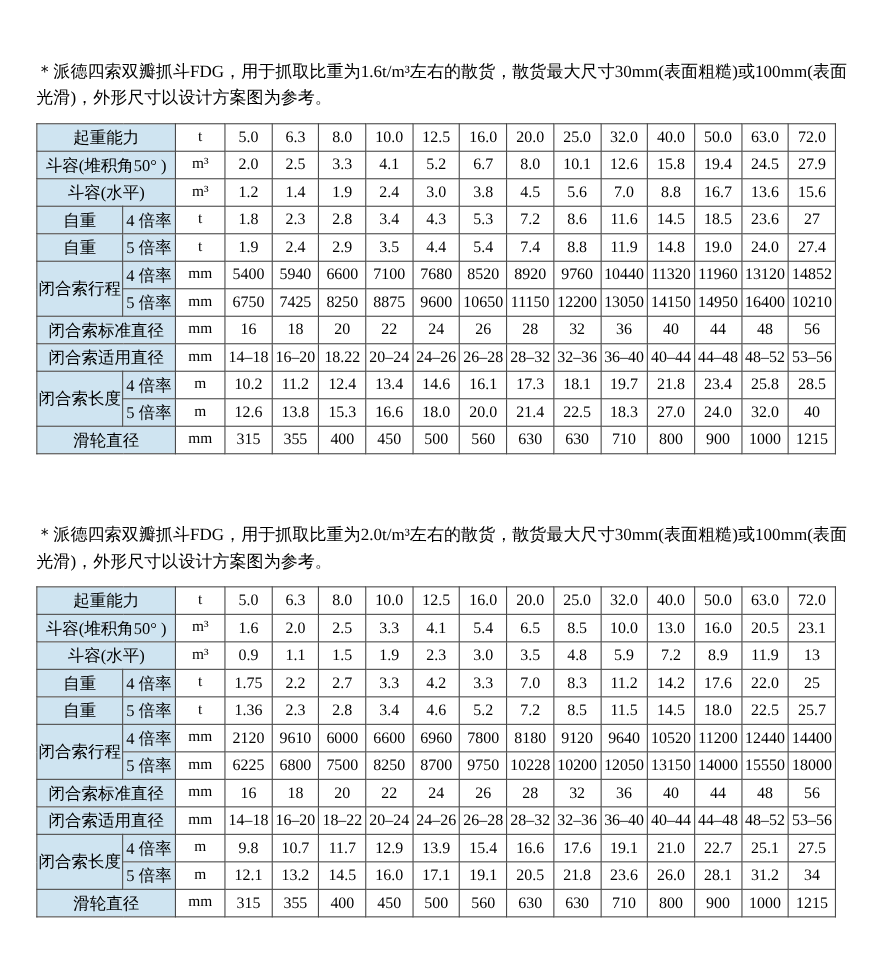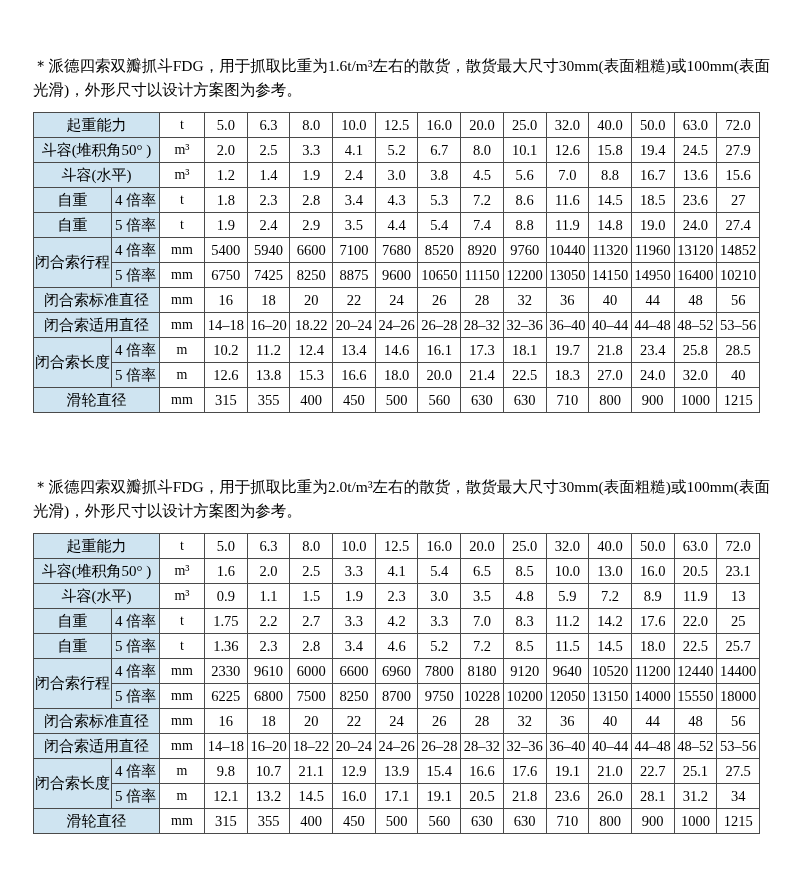--- a/index.html
+++ b/index.html
@@ -370,21 +370,21 @@
             <td class="val">11.5</td>
             <td class="val">14.5</td>
             <td class="val">18.0</td>
             <td class="val">22.5</td>
             <td class="val">25.7</td>
           </tr>
           <tr>
             <td class="lbl" rowspan="2">闭合索行程</td>
             <td class="lbl">4 倍率</td>
             <td class="unit">mm</td>
-            <td class="val">2330</td>
+            <td class="val">2120</td>
             <td class="val">9610</td>
             <td class="val">6000</td>
             <td class="val">6600</td>
             <td class="val">6960</td>
             <td class="val">7800</td>
             <td class="val">8180</td>
             <td class="val">9120</td>
             <td class="val">9640</td>
             <td class="val">10520</td>
             <td class="val">11200</td>
@@ -441,21 +441,21 @@
             <td class="val">44–48</td>
             <td class="val">48–52</td>
             <td class="val">53–56</td>
           </tr>
           <tr>
             <td class="lbl" rowspan="2">闭合索长度</td>
             <td class="lbl">4 倍率</td>
             <td class="unit">m</td>
             <td class="val">9.8</td>
             <td class="val">10.7</td>
-            <td class="val">21.1</td>
+            <td class="val">11.7</td>
             <td class="val">12.9</td>
             <td class="val">13.9</td>
             <td class="val">15.4</td>
             <td class="val">16.6</td>
             <td class="val">17.6</td>
             <td class="val">19.1</td>
             <td class="val">21.0</td>
             <td class="val">22.7</td>
             <td class="val">25.1</td>
             <td class="val">27.5</td>

